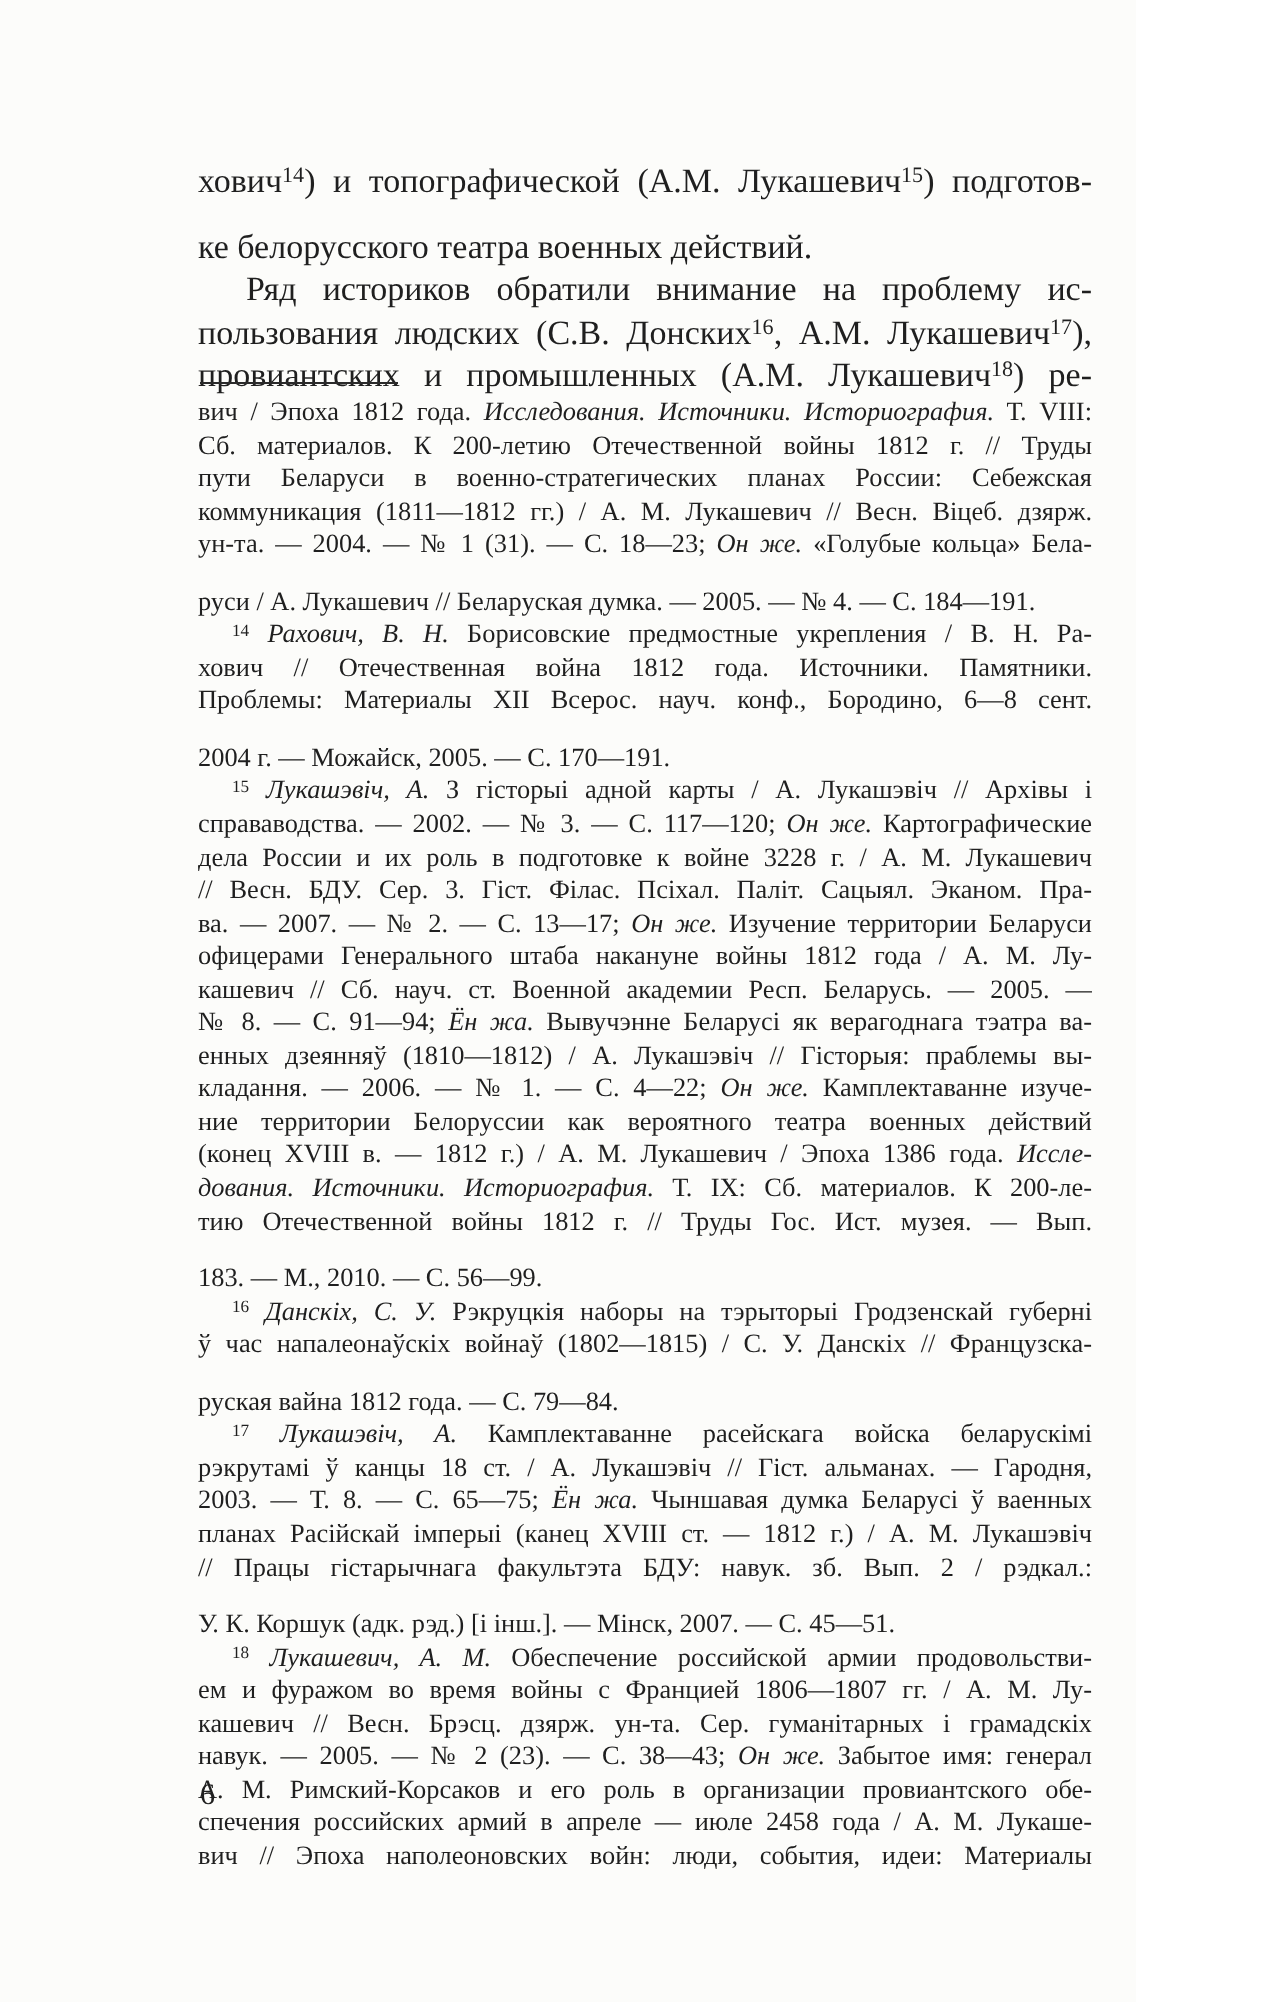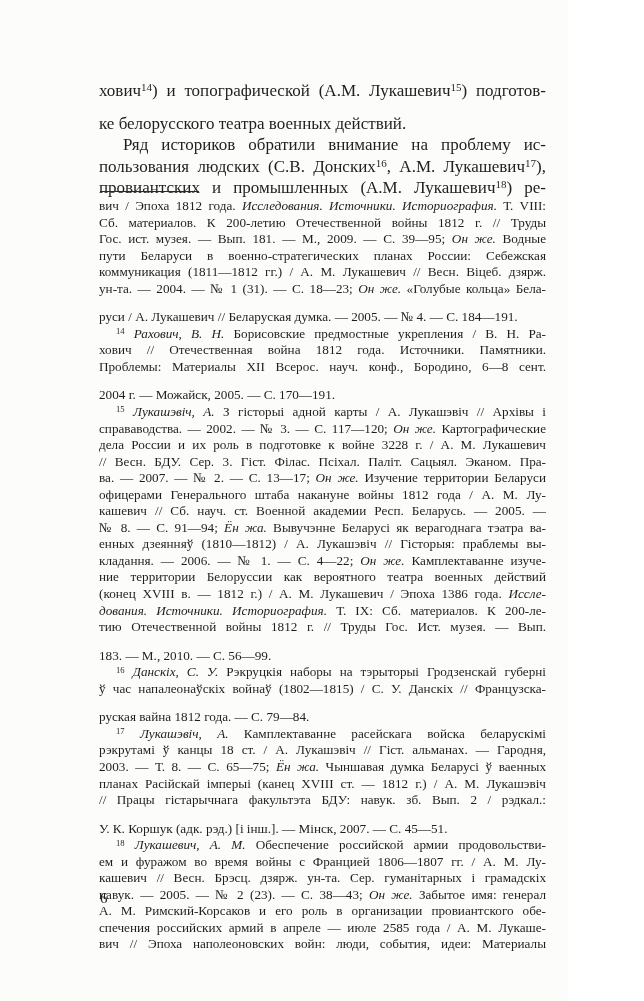--- a/index.html
+++ b/index.html
@@ -62,21 +62,20 @@
         <div class="line indent"><span>Ряд историков обратили внимание на проблему ис-</span></div>
         <div class="line"><span>пользования людских (С.В. Донских</span><sup>16</sup><span>, А.М. Лукашевич</span><sup>17</sup><span>),</span></div>
         <div class="line"><span>провиантских и промышленных (А.М. Лукашевич</span><sup>18</sup><span>) ре-</span></div>
       </div>
     </div>
   <div class="fn-sep"></div>
   <div class="fn-block" id="fn-block">
       <div class="para">
         <div class="line"><span>вич / Эпоха 1812 года. </span><em>Исследования. Источники. Историография.</em><span> Т. VIII:</span></div>
         <div class="line"><span>Сб. материалов. К 200-летию Отечественной войны 1812 г. // Труды</span></div>
-        <div class="line"><span>Гос. ист. музея. — Вып. 181. — М., 2009. — С. 39—95; </span><em>Он же.</em><span> Водные</span></div>
         <div class="line"><span>пути Беларуси в военно-стратегических планах России: Себежская</span></div>
         <div class="line"><span>коммуникация (1811—1812 гг.) / А. М. Лукашевич // Весн. Віцеб. дзярж.</span></div>
         <div class="line"><span>ун-та. — 2004. — № 1 (31). — С. 18—23; </span><em>Он же.</em><span> «Голубые кольца» Бела-</span></div>
         <div class="line last"><span>руси / А. Лукашевич // Беларуская думка. — 2005. — № 4. — С. 184—191.</span></div>
       </div>
       <div class="para">
         <div class="line indent"><sup>14</sup><span> </span><em>Рахович, В. Н.</em><span> Борисовские предмостные укрепления / В. Н. Ра-</span></div>
         <div class="line"><span>хович // Отечественная война 1812 года. Источники. Памятники.</span></div>
         <div class="line"><span>Проблемы: Материалы XII Всерос. науч. конф., Бородино, 6—8 сент.</span></div>
         <div class="line last"><span>2004 г. — Можайск, 2005. — С. 170—191.</span></div>
@@ -110,18 +109,18 @@
         <div class="line"><span>планах Расійскай імперыі (канец XVIII ст. — 1812 г.) / А. М. Лукашэвіч</span></div>
         <div class="line"><span>// Працы гістарычнага факультэта БДУ: навук. зб. Вып. 2 / рэдкал.:</span></div>
         <div class="line last"><span>У. К. Коршук (адк. рэд.) [і інш.]. — Мінск, 2007. — С. 45—51.</span></div>
       </div>
       <div class="para">
         <div class="line indent"><sup>18</sup><span> </span><em>Лукашевич, А. М.</em><span> Обеспечение российской армии продовольстви-</span></div>
         <div class="line"><span>ем и фуражом во время войны с Францией 1806—1807 гг. / А. М. Лу-</span></div>
         <div class="line"><span>кашевич // Весн. Брэсц. дзярж. ун-та. Сер. гуманітарных і грамадскіх</span></div>
         <div class="line"><span>навук. — 2005. — № 2 (23). — С. 38—43; </span><em>Он же.</em><span> Забытое имя: генерал</span></div>
         <div class="line"><span>А. М. Римский-Корсаков и его роль в организации провиантского обе-</span></div>
-        <div class="line"><span>спечения российских армий в апреле — июле 2585 года / А. М. Лукаше-</span></div>
+        <div class="line"><span>спечения российских армий в апреле — июле 2458 года / А. М. Лукаше-</span></div>
         <div class="line"><span>вич // Эпоха наполеоновских войн: люди, события, идеи: Материалы</span></div>
       </div>
     </div>
   <div class="page-number">6</div>
 </div>
 
 </body></html>

